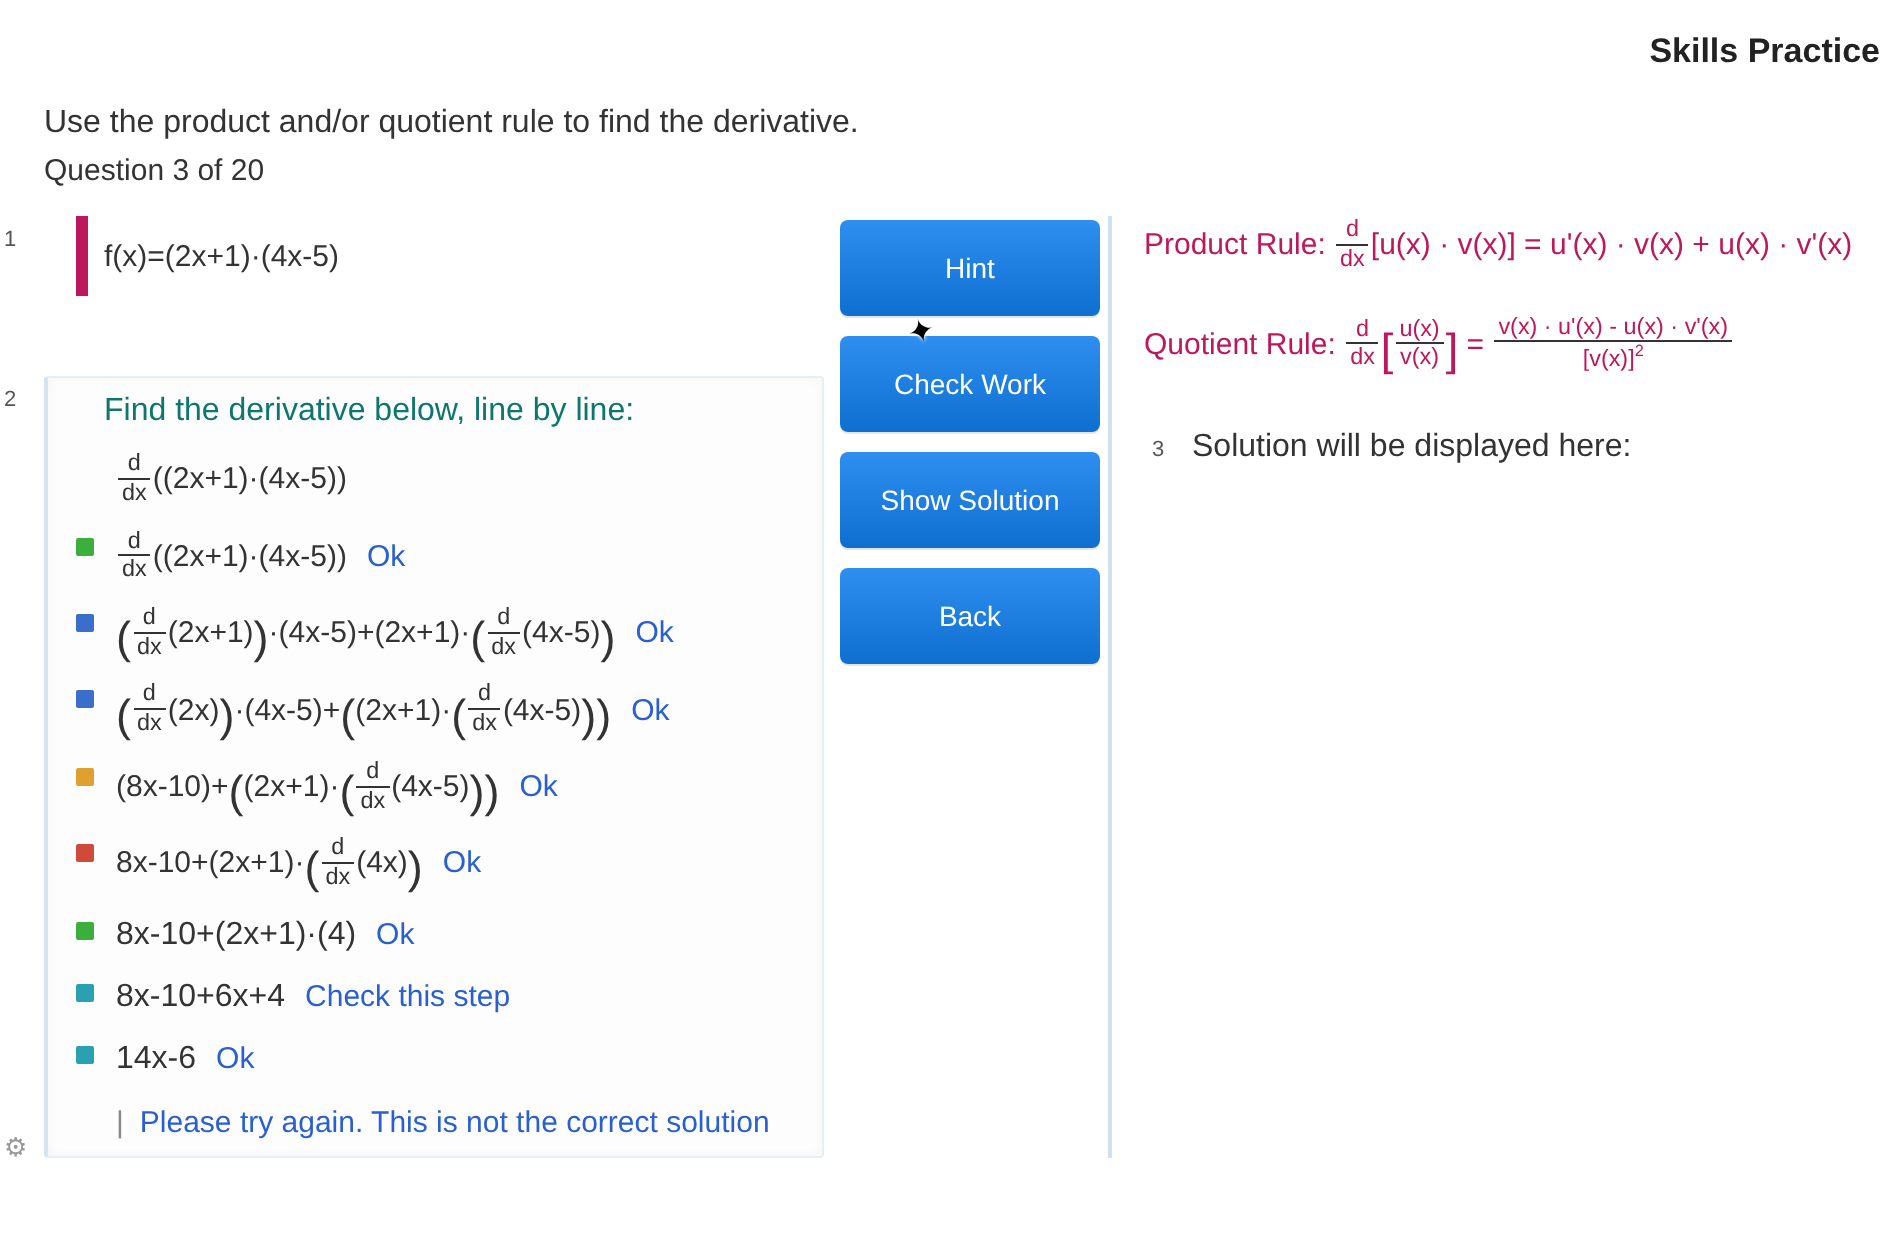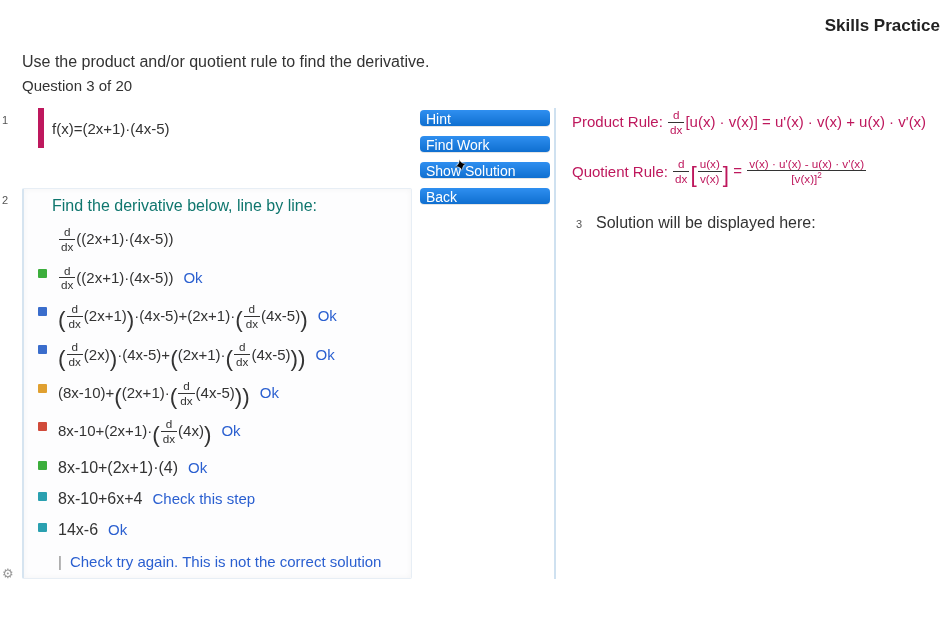--- a/index.html
+++ b/index.html
@@ -150,25 +150,25 @@
     flex-direction: column;
     gap: 10px;
     margin-left: 8px;
   }
   .btn {
     background: #1e7fe0;
     background: linear-gradient(#2f8ff0, #0f6fd0);
     color: #fff;
     border: none;
     border-radius: 4px;
-    height: 16px;
+    height: 48px;
     font-size: 14px;
     font-weight: 500;
     cursor: pointer;
-    text-align: left;
+    text-align: center;
     box-shadow: 0 1px 0 rgba(0,0,0,0.1);
   }
   .cursor-overlay {
     position: absolute;
     left: 454px;
     top: 48px;
     font-size: 16px;
     color: #000;
     pointer-events: none;
     transform: rotate(-15deg);
@@ -234,30 +234,30 @@
           <div class="step"><span class="tag green"></span><span><span class="frac"><span class="num">d</span><span class="den">dx</span></span>((2x+1)·(4x-5))</span><span class="status">Ok</span></div>
           <div class="step"><span class="tag blue"></span><span><span class="lp">(</span><span class="frac"><span class="num">d</span><span class="den">dx</span></span>(2x+1)<span class="rp">)</span>·(4x-5)+(2x+1)·<span class="lp">(</span><span class="frac"><span class="num">d</span><span class="den">dx</span></span>(4x-5)<span class="rp">)</span></span><span class="status">Ok</span></div>
           <div class="step"><span class="tag blue"></span><span><span class="lp">(</span><span class="frac"><span class="num">d</span><span class="den">dx</span></span>(2x)<span class="rp">)</span>·(4x-5)+<span class="lp">(</span>(2x+1)·<span class="lp">(</span><span class="frac"><span class="num">d</span><span class="den">dx</span></span>(4x-5)<span class="rp">)</span><span class="rp">)</span></span><span class="status">Ok</span></div>
           <div class="step"><span class="tag orange"></span><span>(8x-10)+<span class="lp">(</span>(2x+1)·<span class="lp">(</span><span class="frac"><span class="num">d</span><span class="den">dx</span></span>(4x-5)<span class="rp">)</span><span class="rp">)</span></span><span class="status">Ok</span></div>
           <div class="step"><span class="tag red"></span><span>8x-10+(2x+1)·<span class="lp">(</span><span class="frac"><span class="num">d</span><span class="den">dx</span></span>(4x)<span class="rp">)</span></span><span class="status">Ok</span></div>
           <div class="step bigger"><span class="tag green"></span><span>8x-10+(2x+1)·(4)</span><span class="status">Ok</span></div>
           <div class="step bigger"><span class="tag teal"></span><span>8x-10+6x+4</span><span class="status">Check this step</span></div>
           <div class="step bigger"><span class="tag teal"></span><span>14x-6</span><span class="status">Ok</span></div>
         </div>
       <div class="final-msg">
-        <span class="bar">|</span><span>Check try again. This is not the correct solution</span>
+        <span class="bar">|</span><span>Please try again. This is not the correct solution</span>
       </div>
     </div>
 
     <span class="gear">⚙</span>
   </div>
 
   <div class="col-mid">
     <button class="btn">Hint</button>
-    <button class="btn">Find Work</button>
+    <button class="btn">Check Work</button>
     <button class="btn">Show Solution</button>
     <button class="btn">Back</button>
   </div>
 
   <span class="cursor-overlay">✦</span>
 
   <div class="divider"></div>
 
   <div class="col-right">
     <div class="rule">

